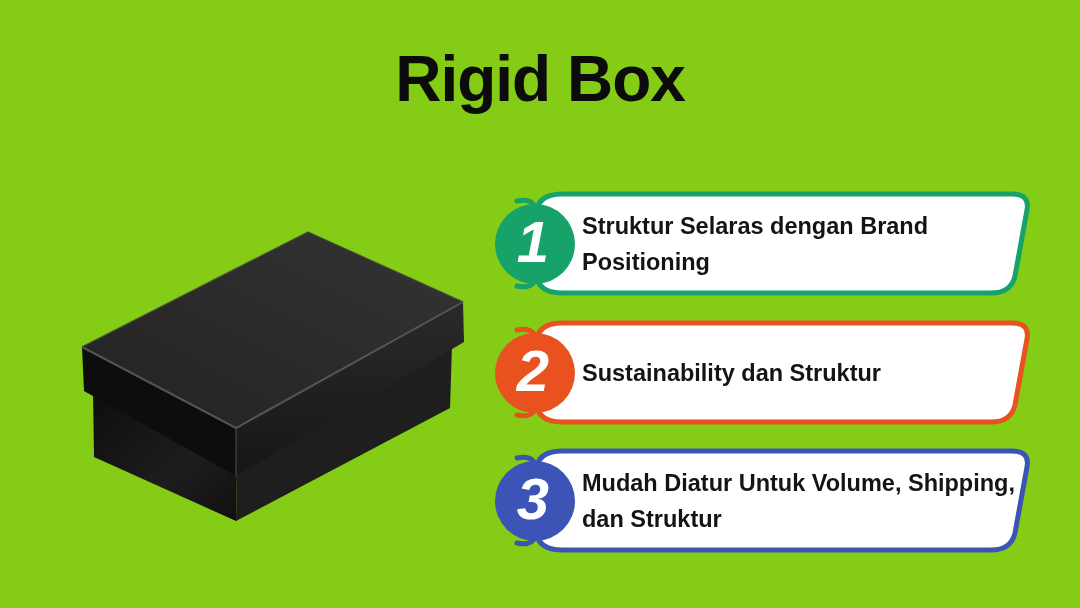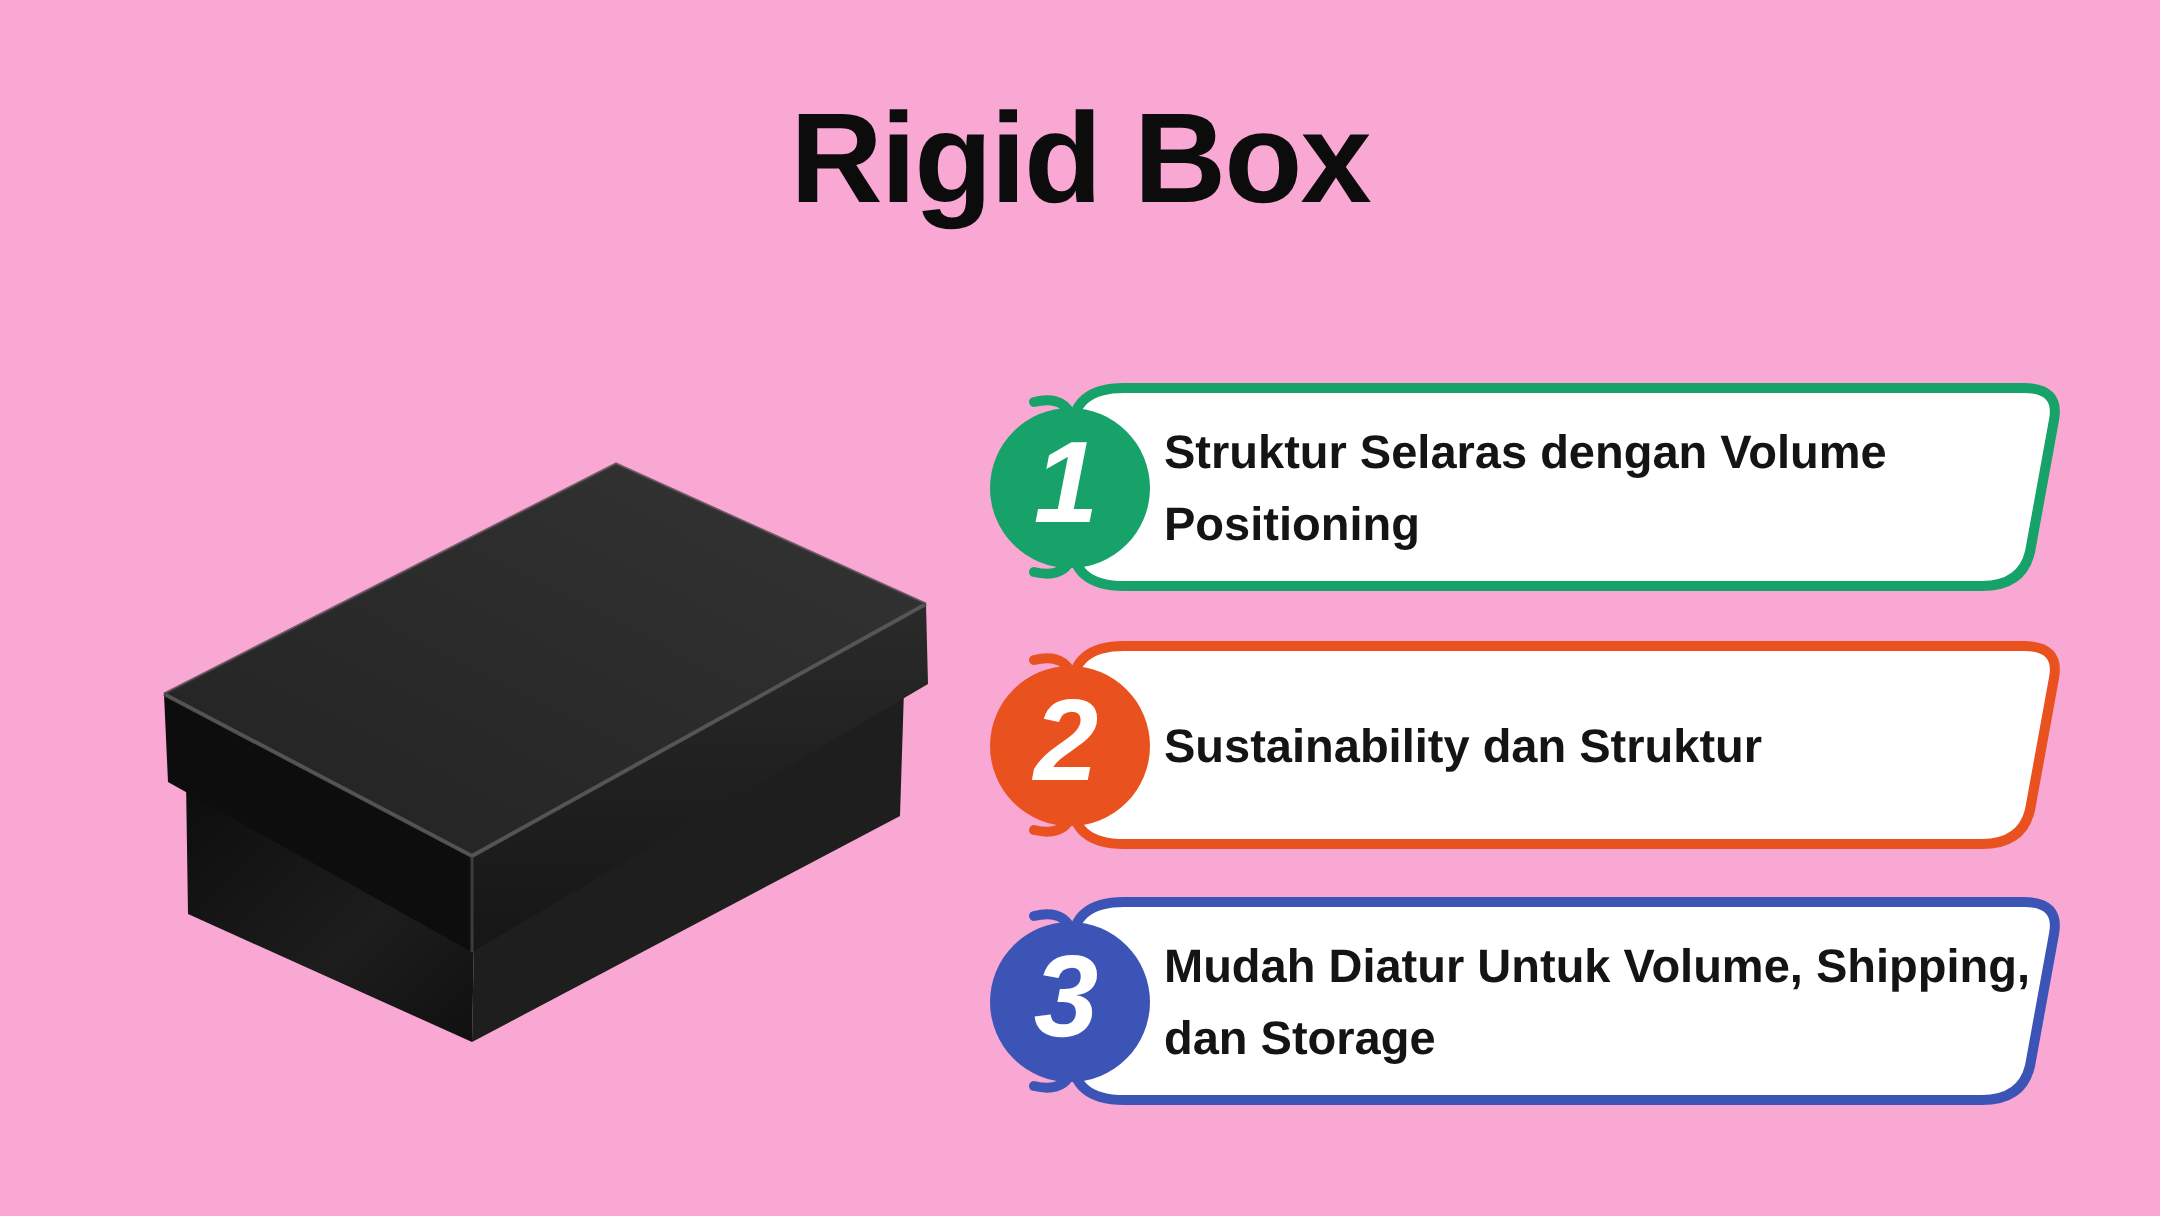--- a/index.html
+++ b/index.html
@@ -1,20 +1,20 @@
 <!DOCTYPE html>
 <html><head>
 <meta charset="utf-8">
 <style>
   html, body { margin: 0; padding: 0; background: #ffffff; }
   .page {
     position: relative;
     width: 1080px;
     height: 608px;
-    background: #f9a8d4;
+    background: #84cc16;
     overflow: hidden;
     font-family: "Liberation Sans", sans-serif;
   }
 
   .title {
     position: absolute;
     top: 42px;
     left: 0;
     width: 100%;
     text-align: center;
@@ -123,21 +123,21 @@
 
   <div class="callout c1" style="--accent: #16A269;">
     <svg class="callout-border" viewBox="0 0 548 108">
       <path d="M 66 4 L 516 4 Q 534 4 531 20 L 519 86 Q 515 103 495 103 L 66 103 Q 40 103 40 81 L 40 26 Q 40 4 66 4 Z" fill="#ffffff" stroke="currentColor" stroke-width="5" stroke-linejoin="round"></path>
       <path d="M 42 26 C 40 13 34 8 21 11" fill="none" stroke="currentColor" stroke-width="5" stroke-linecap="round"></path>
       <path d="M 42 81 C 40 94 34 99 21 96" fill="none" stroke="currentColor" stroke-width="5" stroke-linecap="round"></path>
     </svg>
     <div class="badge">
       <span class="badge-number">1</span>
     </div>
-    <div class="callout-text">Struktur Selaras dengan Volume Positioning</div>
+    <div class="callout-text">Struktur Selaras dengan Brand Positioning</div>
   </div>
 
   <div class="callout c2" style="--accent: #E9511F;">
     <svg class="callout-border" viewBox="0 0 548 108">
       <path d="M 66 4 L 516 4 Q 534 4 531 20 L 519 86 Q 515 103 495 103 L 66 103 Q 40 103 40 81 L 40 26 Q 40 4 66 4 Z" fill="#ffffff" stroke="currentColor" stroke-width="5" stroke-linejoin="round"></path>
       <path d="M 42 26 C 40 13 34 8 21 11" fill="none" stroke="currentColor" stroke-width="5" stroke-linecap="round"></path>
       <path d="M 42 81 C 40 94 34 99 21 96" fill="none" stroke="currentColor" stroke-width="5" stroke-linecap="round"></path>
     </svg>
     <div class="badge">
       <span class="badge-number">2</span>
@@ -147,16 +147,16 @@
 
   <div class="callout c3" style="--accent: #3C54B6;">
     <svg class="callout-border" viewBox="0 0 548 108">
       <path d="M 66 4 L 516 4 Q 534 4 531 20 L 519 86 Q 515 103 495 103 L 66 103 Q 40 103 40 81 L 40 26 Q 40 4 66 4 Z" fill="#ffffff" stroke="currentColor" stroke-width="5" stroke-linejoin="round"></path>
       <path d="M 42 26 C 40 13 34 8 21 11" fill="none" stroke="currentColor" stroke-width="5" stroke-linecap="round"></path>
       <path d="M 42 81 C 40 94 34 99 21 96" fill="none" stroke="currentColor" stroke-width="5" stroke-linecap="round"></path>
     </svg>
     <div class="badge">
       <span class="badge-number">3</span>
     </div>
-    <div class="callout-text">Mudah Diatur Untuk Volume, Shipping, dan Storage</div>
+    <div class="callout-text">Mudah Diatur Untuk Volume, Shipping, dan Struktur</div>
   </div>
 
 </div>
 
 </body></html>

